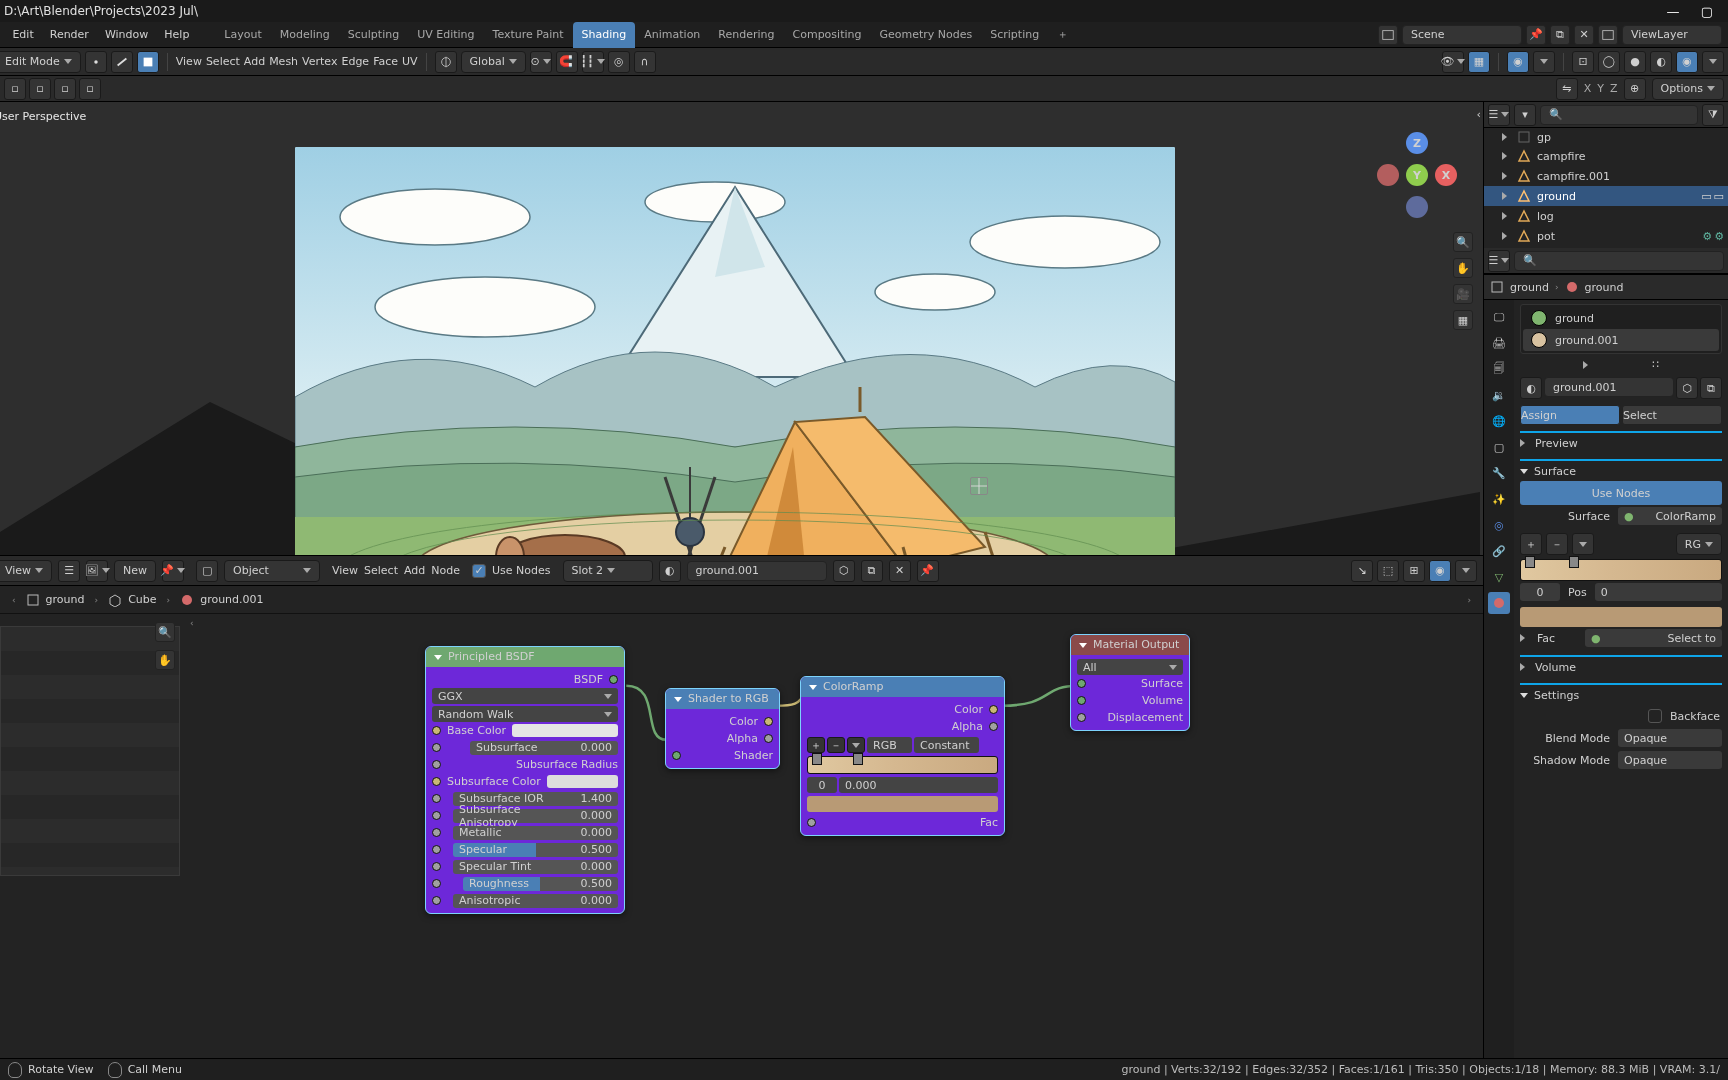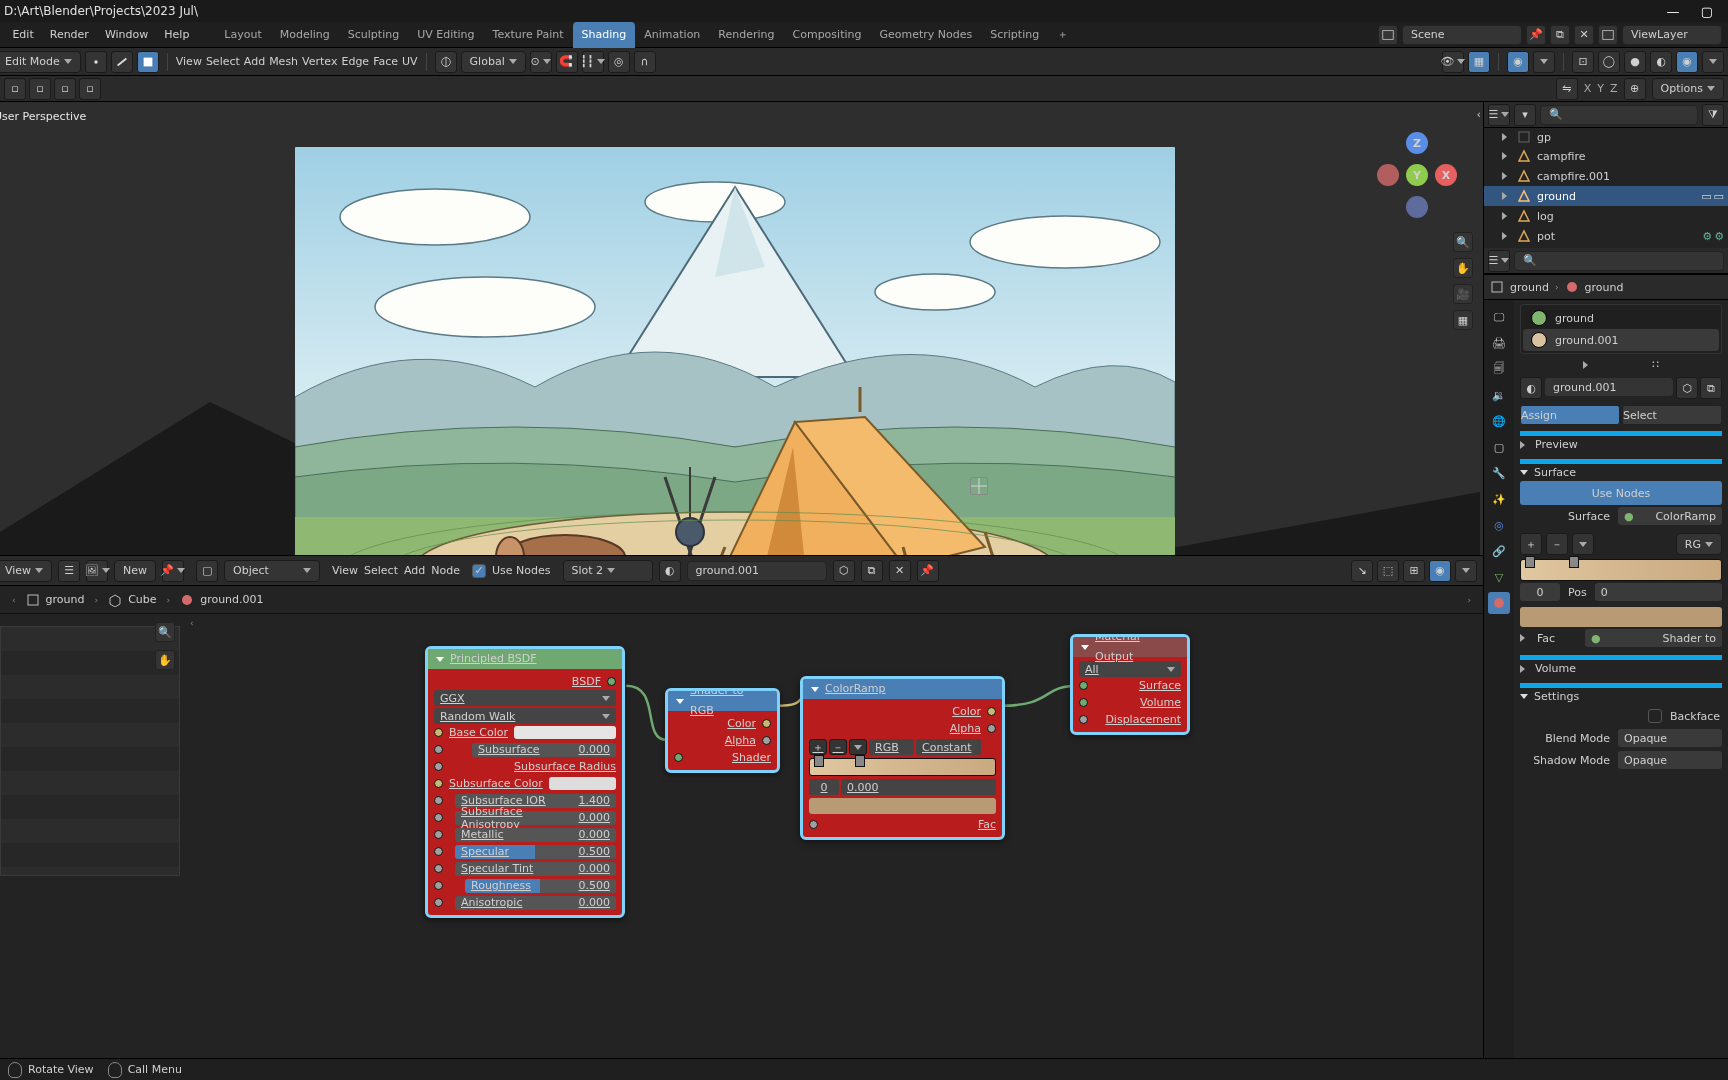--- a/index.html
+++ b/index.html
@@ -55,21 +55,21 @@
   
   .vtoolbar{position:absolute;right:4px;top:150px;width:26px;display:flex;flex-direction:column;gap:6px;}
   
   .node-header{height:30px;background:#2a2a2a;display:flex;align-items:center;gap:6px;padding:0 6px;border-bottom:1px solid #000;}
   .breadcrumb{height:28px;background:#232323;display:flex;align-items:center;gap:10px;padding:0 12px;border-bottom:1px solid #111;}
   .crumb{display:flex;align-items:center;gap:6px;color:var(--text-dim);}
   .node-canvas{flex:1;position:relative;background:#232323;}
   .grid-panel{position:absolute;left:0;top:12px;width:180px;height:250px;background:repeating-linear-gradient(#2c2c2c 0 24px,#272727 24px 48px);border:1px solid #3a3a3a;}
   .snap-panel{position:absolute;left:155px;top:8px;width:32px;display:flex;flex-direction:column;gap:8px;}
   
-  .node{position:absolute;border-radius:6px;overflow:hidden;border:3px solid #7dd3fc;background:#b91c1c;box-shadow:0 2px 6px rgba(0,0,0,.5);text-decoration:underline;}
+  .node{position:absolute;border-radius:6px;overflow:hidden;border:1px solid #7dd3fc;background:#6d28d9;box-shadow:0 2px 6px rgba(0,0,0,.5);}
   .node .node-title{height:20px;line-height:20px;padding:0 8px;font-size:10px;display:flex;align-items:center;gap:6px;}
   .node .node-body{padding:4px 6px;font-size:10px;}
   .node-row{display:flex;align-items:center;justify-content:space-between;height:17px;font-size:10px;color:#d8d8d8;}
   .node-slider{background:#555;border-radius:3px;height:14px;flex:1;margin-left:6px;display:flex;align-items:center;justify-content:space-between;padding:0 6px;font-size:9.5px;}
   .node-select{background:#444;border-radius:3px;height:16px;width:100%;display:flex;align-items:center;padding:0 6px;font-size:10px;justify-content:space-between;}
   .socket{width:9px;height:9px;border-radius:50%;border:1px solid #111;display:inline-block;}
   .socket.c-yellow{background:#c9b874;} .socket.c-gray{background:#a0a0a0;} .socket.c-green{background:#6fa870;}
   
   .wires{position:absolute;left:0;top:0;width:100%;height:100%;pointer-events:none;}
   
@@ -86,21 +86,21 @@
   .props-body{flex:1;display:flex;}
   .props-tabs{width:30px;background:#1f1f1f;display:flex;flex-direction:column;align-items:center;gap:4px;padding-top:6px;}
   .ptab{width:22px;height:22px;border-radius:3px;display:flex;align-items:center;justify-content:center;}
   .ptab.active{background:#4a7fb5;}
   .props-content{flex:1;padding:4px 6px;overflow:hidden;}
   .mat-row{height:22px;display:flex;align-items:center;gap:8px;padding-left:8px;border-radius:3px;}
   .color-swatch{width:16px;height:16px;border-radius:50%;border:1px solid #000;}
   .assign-row{display:flex;gap:2px;margin-top:6px;}
   .assign-row .btn{flex:1;height:20px;background:#3a3a3a;border:1px solid #222;border-radius:3px;display:flex;align-items:center;}
   .assign-row .btn.active{background:#4a7fb5;}
-  .section-hdr{display:flex;align-items:center;gap:6px;height:22px;margin-top:6px;border-top:5px solid #0ea5e9;}
+  .section-hdr{display:flex;align-items:center;gap:6px;height:22px;margin-top:6px;border-top:2px solid #0ea5e9;}
   .big-btn{width:100%;height:24px;background:#4a7fb5;border-radius:3px;display:flex;align-items:center;justify-content:center;font-size:11px;}
   .prop-row{display:flex;align-items:center;height:22px;gap:8px;}
   .prop-row .lbl{width:90px;text-align:right;color:#d0d0d0;}
   .prop-row .val{flex:1;background:#3a3a3a;border-radius:3px;height:18px;display:flex;align-items:center;padding:0 6px;justify-content:space-between;}
   .gradient-bar{height:22px;border-radius:3px;border:1px solid #111;background:linear-gradient(90deg,#e0c8a0 0%,#d5b890 45%,#c9a980 100%);position:relative;}
   .grad-stop{position:absolute;top:-4px;width:10px;height:12px;background:#888;border:1px solid #111;}
   
   .statusbar{height:22px;background:#1f1f1f;display:flex;align-items:center;padding:0 8px;border-top:1px solid #000;}
   .statusbar .left{display:flex;align-items:center;gap:14px;}
   .statusbar .item{display:flex;align-items:center;gap:6px;color:#bcbcbc;}
@@ -515,21 +515,21 @@
             <div class="val">
               <span>0</span>
             </div>
           </div>
         <div style="height:20px;background:#b89a75;border-radius:3px;margin-top:4px"></div>
         <div class="prop-row">
             <span class="tri"></span>
             <span class="lbl" style="width:40px;text-align:left">Fac</span>
             <div class="val">
               <span style="color:#7fb56f">●</span>
-              <span>Shader to</span>
+              <span>Select to</span>
             </div>
           </div>
         <div class="section-hdr">
             <span class="tri"></span>
             <span>Volume</span>
           </div>
         <div class="section-hdr">
             <span class="caret" style="border-top-color:#ddd"></span>
             <span>Settings</span>
           </div>
@@ -836,13 +836,14 @@
   <div class="left">
     <div class="item">
         <span class="mouse-ico"></span>
         <span>Rotate View</span>
       </div>
     <div class="item">
         <span class="mouse-ico"></span>
         <span>Call Menu</span>
       </div>
   </div>
+  <div class="right">ground | Verts:32/192 | Edges:32/352 | Faces:1/161 | Tris:350 | Objects:1/18 | Memory: 88.3 MiB | VRAM: 3.1/</div>
 </div>
 
 </body></html>

